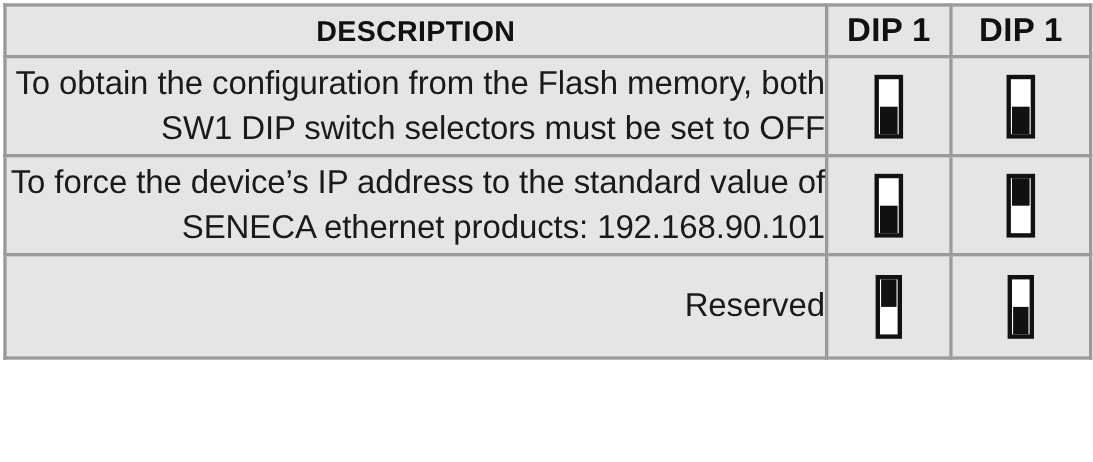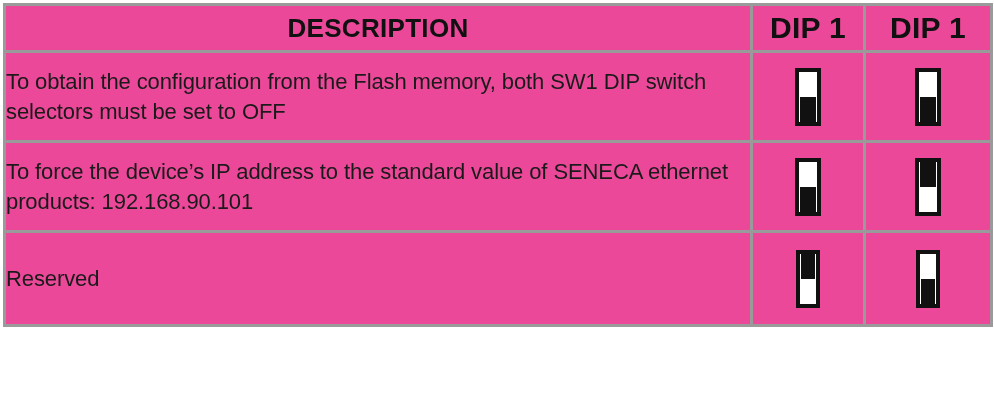--- a/index.html
+++ b/index.html
@@ -31,44 +31,44 @@
     background: #ffffff;
   }
 
   table.dip-table col.col-desc { width: 747px; }
   table.dip-table col.col-dip1 { width: 113px; }
   table.dip-table col.col-dip2 { width: 127px; }
 
   table.dip-table th,
   table.dip-table td {
     border: 3px solid #9a9a9a;
-    background: #ec4899;
+    background: #e5e5e5;
     padding: 0;
     vertical-align: middle;
   }
 
   
   thead th {
     height: 44px;
     font-size: 30px;
     font-weight: bold;
     letter-spacing: 0.3px;
     text-align: center;
     color: #111111;
   }
   thead th.desc-head {
     font-size: 26px;
   }
 
   
   td.desc-cell {
     padding: 6px 10px 8px 12px;
-    font-size: 22px;
+    font-size: 30px;
     line-height: 1.34;
-    text-align: left;
+    text-align: right;
     color: #1a1a1a;
     letter-spacing: -0.1px;
     margin-left: 17px;
   }
   td.desc-cell .desc-text {
     display: block;
   }
 
   tbody tr { height: 90px; }
   tbody tr.row-last { height: 94px; }

